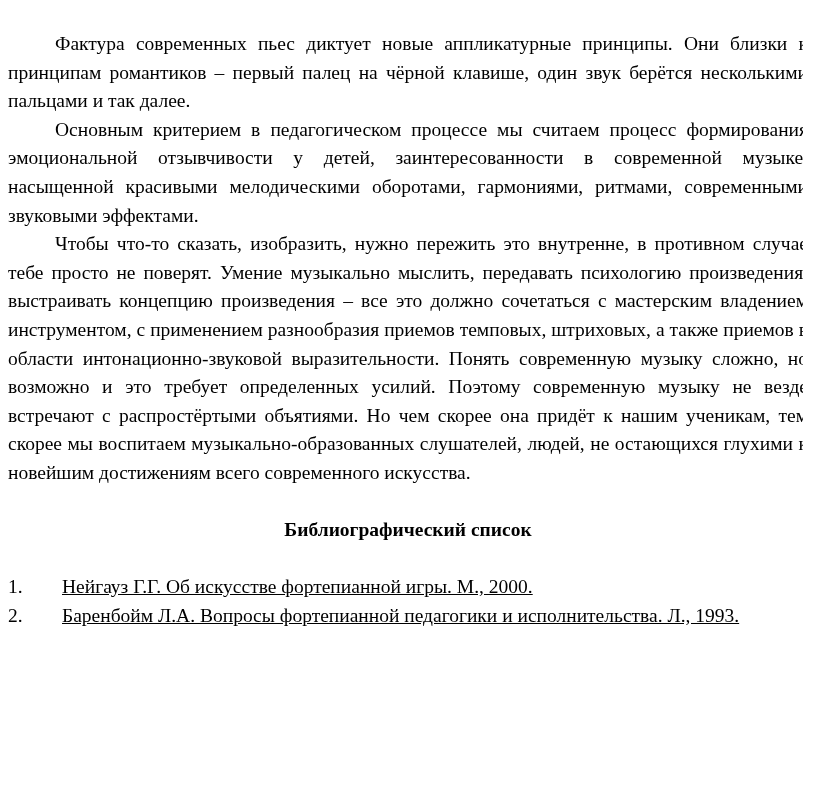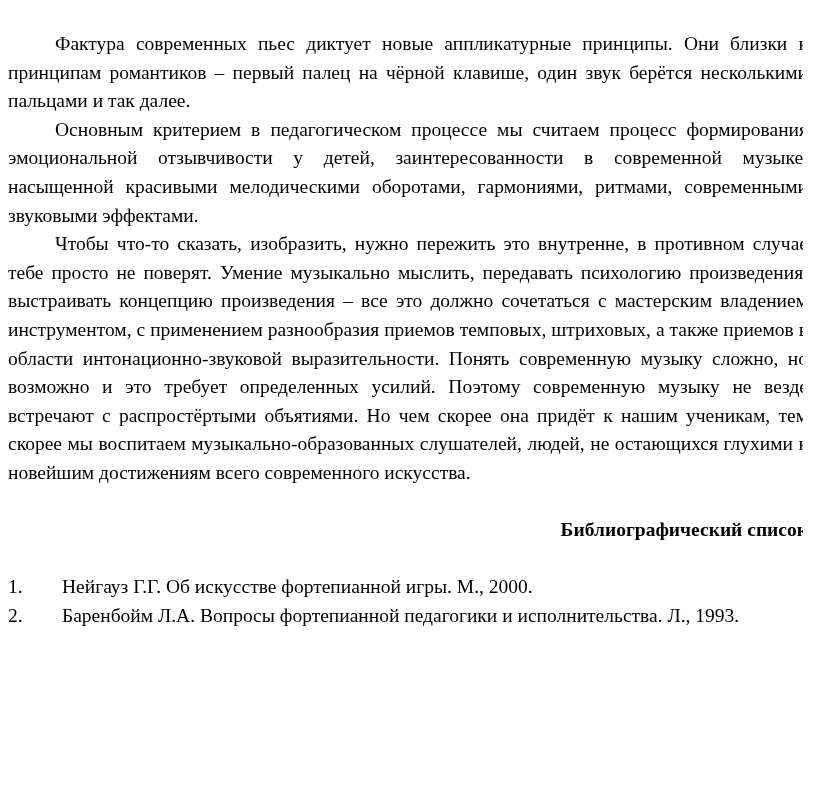--- a/index.html
+++ b/index.html
@@ -33,21 +33,21 @@
     text-align: justify;
     text-indent: 47px;
     hyphens: none;
     word-spacing: 0;
   }
   h2.biblio-heading {
     margin: 0;
     font-size: 19.5px;
     line-height: 28.6px;
     font-weight: bold;
-    text-align: right;
+    text-align: center;
     text-indent: 0;
   }
   .spacer-line {
     height: 28.6px;
   }
   ol.biblio-list {
     margin: 0;
     padding: 0;
     list-style: none;
   }
@@ -57,20 +57,21 @@
     text-align: left;
     position: relative;
     padding-left: 0;
   }
   .ref-num {
     display: inline-block;
     width: 54px;
   }
   .ref-text {
     display: inline;
+    text-decoration: underline;
   }
 </style>
 </head>
 <body>
 
 <div class="page">
   <div class="doc-body">
 
     <p class="para">Фактура современных пьес диктует новые аппликатурные принципы. Они близки к принципам романтиков – первый палец на чёрной клавише, один звук берётся несколькими пальцами и так далее.</p>
     <p class="para">Основным критерием в педагогическом процессе мы считаем процесс формирования эмоциональной отзывчивости у детей, заинтересованности в современной музыке, насыщенной красивыми мелодическими оборотами, гармониями, ритмами, современными звуковыми эффектами.</p>

